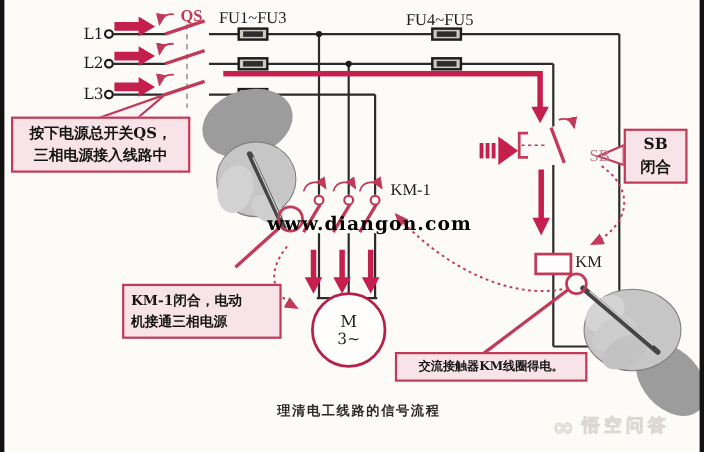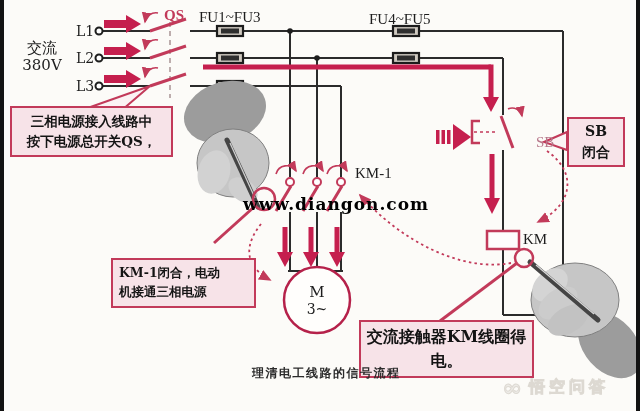--- a/index.html
+++ b/index.html
@@ -16,21 +16,21 @@
   .ac{width:48px;text-align:center;font-size:15px;line-height:1.1;}
   .callout{
     position:absolute;background:#f7e3e8;border:2.5px solid #c23a5a;
     color:#141414;font-weight:bold;text-align:center;
     box-sizing:border-box;
   }
   .callout .cl{line-height:1.5;}
   #co-qs{left:10px;top:106px;width:163px;padding:3px 2px;font-size:13.5px;}
   #co-sb{left:567px;top:117px;width:58px;padding:2px 0;font-size:14px;}
   #co-km1{left:111px;top:258px;width:145px;padding:4px 6px;font-size:12.5px;text-align:left;}
-  #co-km{left:359px;top:320px;width:175px;padding:3px 0;font-size:16px;}
+  #co-km{left:359px;top:320px;width:175px;padding:3px 0;font-size:11px;}
   .caption{
     position:absolute;left:252px;top:365px;font-size:12px;font-weight:bold;
     letter-spacing:1.5px;color:#2b2b2b;
   }
   .wm-site{
     position:absolute;left:243px;top:194px;font-size:17px;font-weight:bold;
     color:#000000;letter-spacing:1px;
   }
   .wm-footer{
     position:absolute;left:502px;top:373px;display:flex;align-items:center;gap:7px;
@@ -169,39 +169,35 @@
     </g>
 
     <g>
       <polygon points="82,110 150,86 122,110" fill="#fbf3f4" stroke="#c23a5a" stroke-width="2"></polygon>
       <polygon points="567,132 544,142 567,150" fill="#fbf3f4" stroke="#c23a5a" stroke-width="2"></polygon>
       <line x1="214" y1="243" x2="254" y2="207" stroke="#c23a5a" stroke-width="3"></line>
       <line x1="440" y1="321" x2="517" y2="263" stroke="#c23a5a" stroke-width="3"></line>
     </g>
   </svg>
 
-  <div class="lbl ac" style="left:18px;top:40px;">
-    <div>交流</div>
-    <div>380V</div>
-  </div>
   <div class="lbl small" style="left:76px;top:23px;">L1</div>
   <div class="lbl small" style="left:76px;top:50px;">L2</div>
   <div class="lbl small" style="left:76px;top:78px;">L3</div>
   <div class="lbl med crimson" style="left:164px;top:7px;">QS</div>
   <div class="lbl med" style="left:199px;top:9px;">FU1~FU3</div>
   <div class="lbl med" style="left:369px;top:11px;">FU4~FU5</div>
   <div class="lbl med" style="left:355px;top:165px;">KM-1</div>
   <div class="lbl med" style="left:536px;top:134px;color:#b7778a;">SB</div>
   <div class="lbl med" style="left:523px;top:231px;">KM</div>
   <div class="lbl" style="left:300px;top:283px;width:34px;text-align:center;font-size:15px;">M</div>
   <div class="lbl" style="left:300px;top:301px;width:34px;text-align:center;font-size:14px;">3~</div>
 
   <div class="callout" id="co-qs">
+    <div class="cl">按下电源总开关QS，</div>
     <div class="cl">三相电源接入线路中</div>
-    <div class="cl">按下电源总开关QS，</div>
   </div>
   <div class="callout" id="co-sb">
     <div class="cl">SB</div>
     <div class="cl">闭合</div>
   </div>
   <div class="callout" id="co-km1">
     <div class="cl">KM-1闭合，电动</div>
     <div class="cl">机接通三相电源</div>
   </div>
   <div class="callout" id="co-km">

